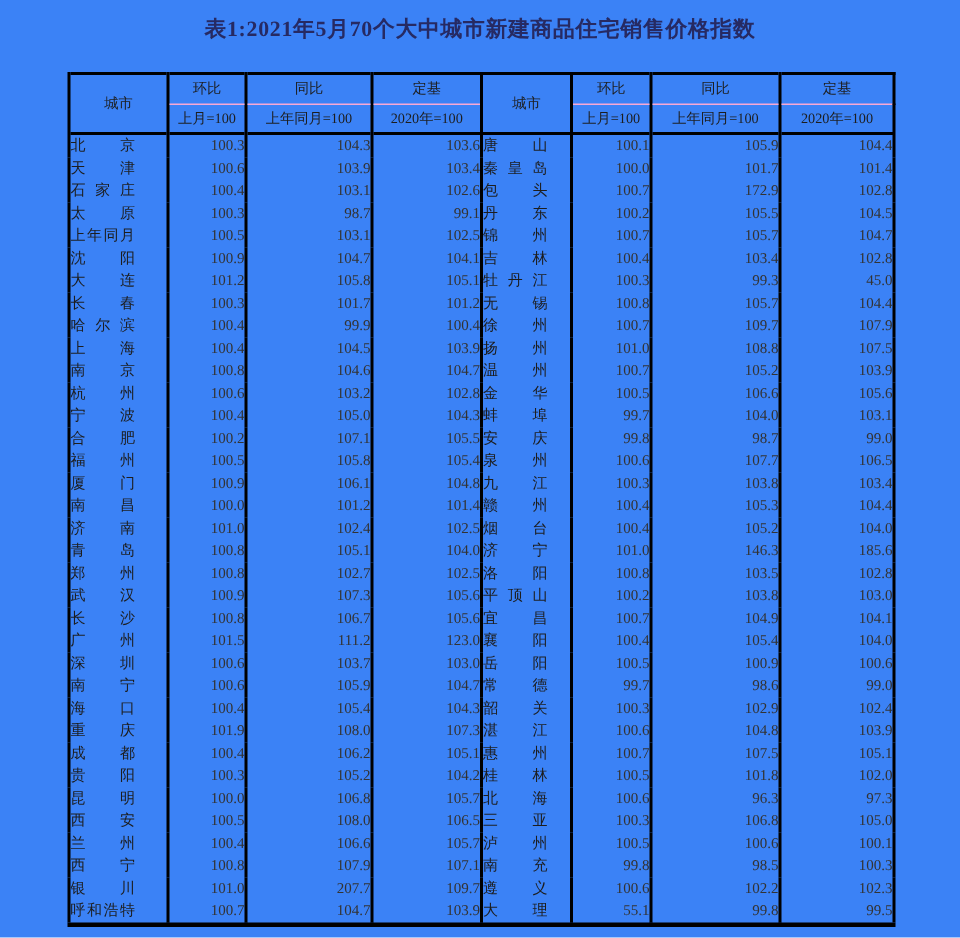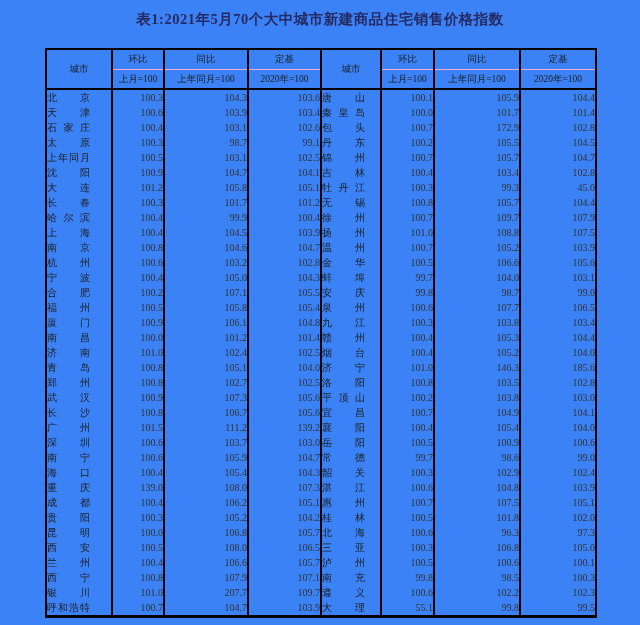--- a/index.html
+++ b/index.html
@@ -279,21 +279,21 @@
           <td class="num">105.6</td>
           <td class="city"><span class="city-name">宜昌</span></td>
           <td class="num">100.7</td>
           <td class="num">104.9</td>
           <td class="num">104.1</td>
         </tr>
         <tr>
           <td class="city"><span class="city-name">广州</span></td>
           <td class="num">101.5</td>
           <td class="num">111.2</td>
-          <td class="num">139.2</td>
+          <td class="num">123.0</td>
           <td class="city"><span class="city-name">襄阳</span></td>
           <td class="num">100.4</td>
           <td class="num">105.4</td>
           <td class="num">104.0</td>
         </tr>
         <tr>
           <td class="city"><span class="city-name">深圳</span></td>
           <td class="num">100.6</td>
           <td class="num">103.7</td>
           <td class="num">103.0</td>
@@ -317,21 +317,21 @@
           <td class="num">100.4</td>
           <td class="num">105.4</td>
           <td class="num">104.3</td>
           <td class="city"><span class="city-name">韶关</span></td>
           <td class="num">100.3</td>
           <td class="num">102.9</td>
           <td class="num">102.4</td>
         </tr>
         <tr>
           <td class="city"><span class="city-name">重庆</span></td>
-          <td class="num">139.0</td>
+          <td class="num">101.9</td>
           <td class="num">108.0</td>
           <td class="num">107.3</td>
           <td class="city"><span class="city-name">湛江</span></td>
           <td class="num">100.6</td>
           <td class="num">104.8</td>
           <td class="num">103.9</td>
         </tr>
         <tr>
           <td class="city"><span class="city-name">成都</span></td>
           <td class="num">100.4</td>

